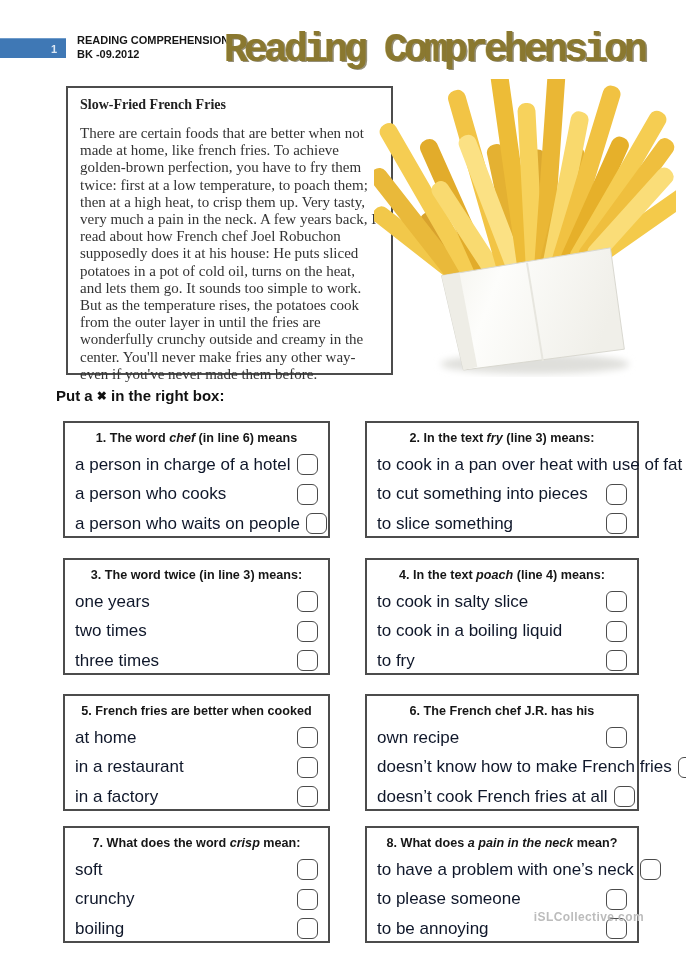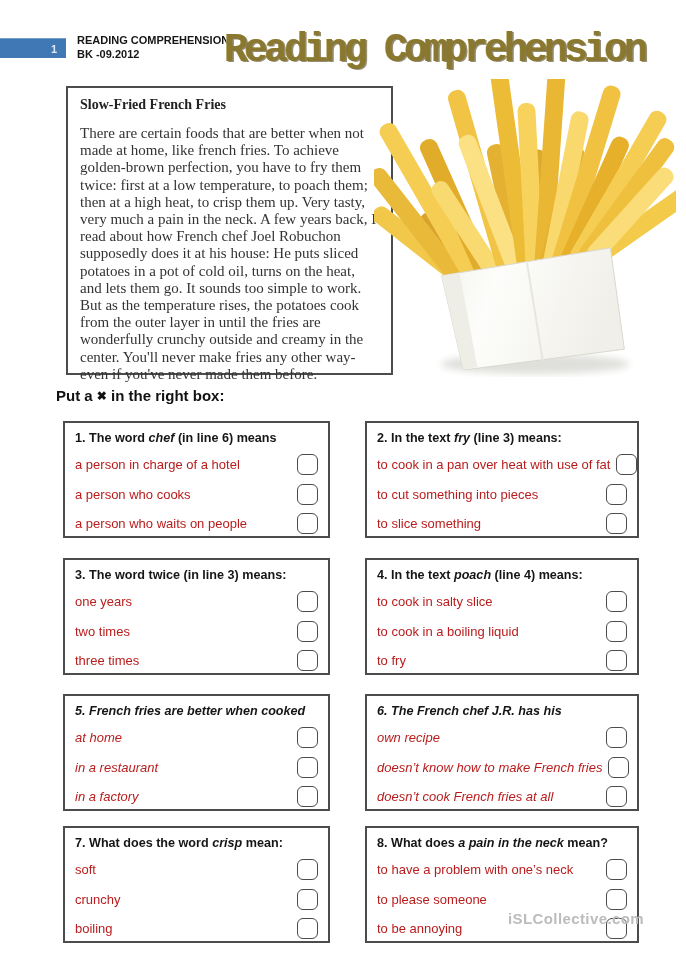--- a/index.html
+++ b/index.html
@@ -42,32 +42,32 @@
   .instruction { position:absolute; left:56px; top:387px; font-size:15px; font-weight:700; color:#111; }
   .instruction .xmark { font-size:12px; position:relative; top:-1px; }
 
   
   .qbox {
     position:absolute; border:2px solid #4c4c4c; background:#fff;
     padding:7px 10px 0 10px; height:117px;
   }
   .qbox.col-l { left:63px;  width:267px; }
   .qbox.col-r { left:365px; width:274px; }
-  .r1 { top:421px; } .r2 { top:558px; } .r3 { top:694px;font-style:italic; } .r4 { top:826px; }
-  .qtitle { font-size:12.6px; font-weight:700; color:#161616; line-height:17px; margin-bottom:3px; white-space:nowrap; }
+  .r1 { top:421px; } .r2 { top:558px; } .r3 { top:694px; } .r4 { top:826px; }
+  .qtitle { font-size:12.6px; font-weight:700; color:#161616; line-height:17px; margin-bottom:3px; white-space:nowrap;text-align:center; }
   .qrow { display:flex; align-items:center; justify-content:space-between; height:29.5px; }
-  .opt { font-size:13px; color:#b91c1c; white-space:nowrap; }
+  .opt { font-size:17px; color:#0f172a; white-space:nowrap; }
   .cb {
     width:21px; height:21px; flex:0 0 21px; margin-left:6px;
     border:1.7px solid #4b4b4b; border-radius:6px; background:#fff;
   }
 
   .watermark {
     position:absolute; right:42px; top:910px; z-index:5;
-    font-size:15px; font-weight:700; letter-spacing:0.4px; color:#bcbcbc;
+    font-size:12px; font-weight:700; letter-spacing:0.4px; color:#bcbcbc;
   }
 </style>
 </head>
 <body>
 
 <div class="tab">
   <span>1</span>
 </div>
 <div class="hdr">
   <div>READING COMPREHENSION</div>

